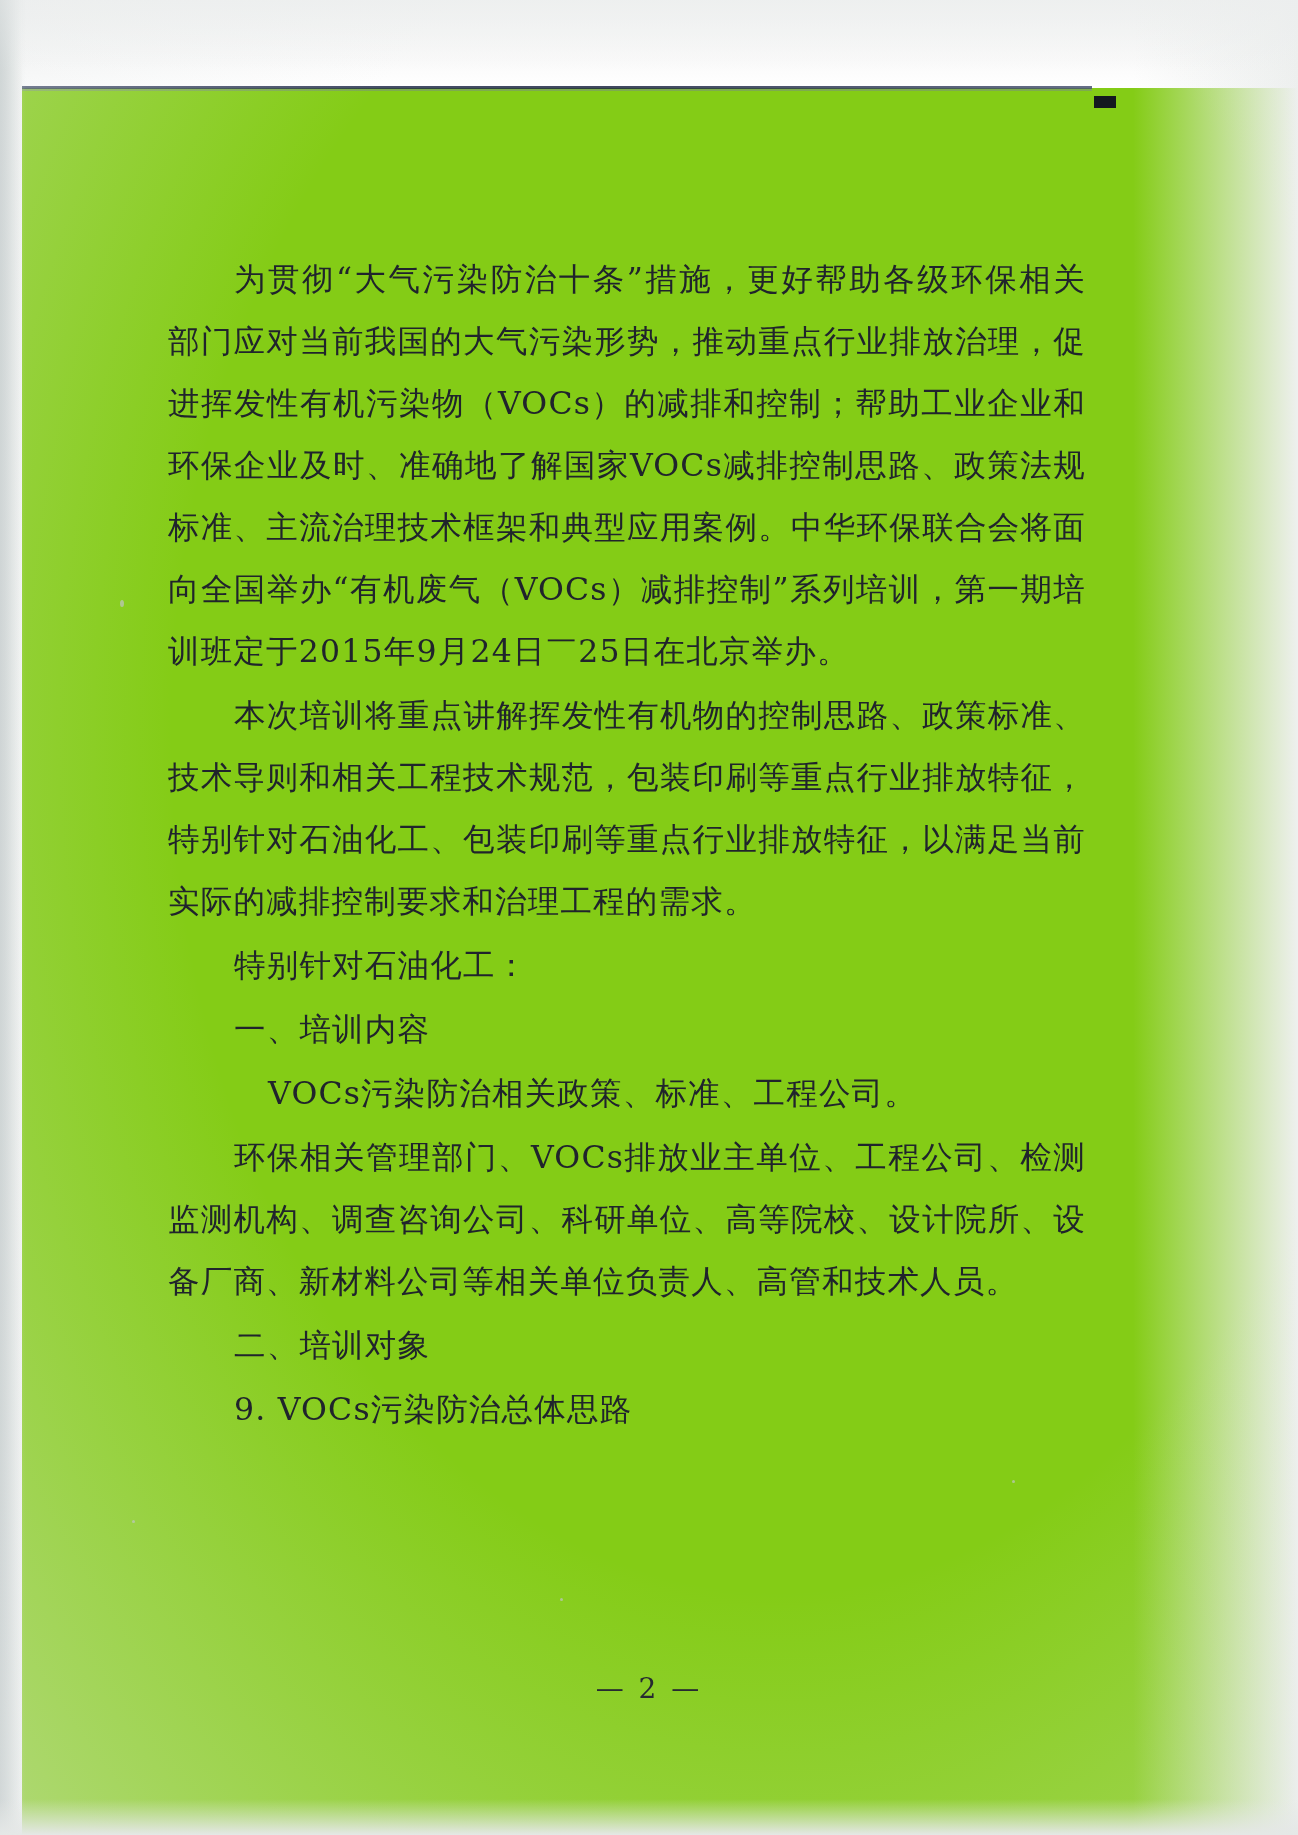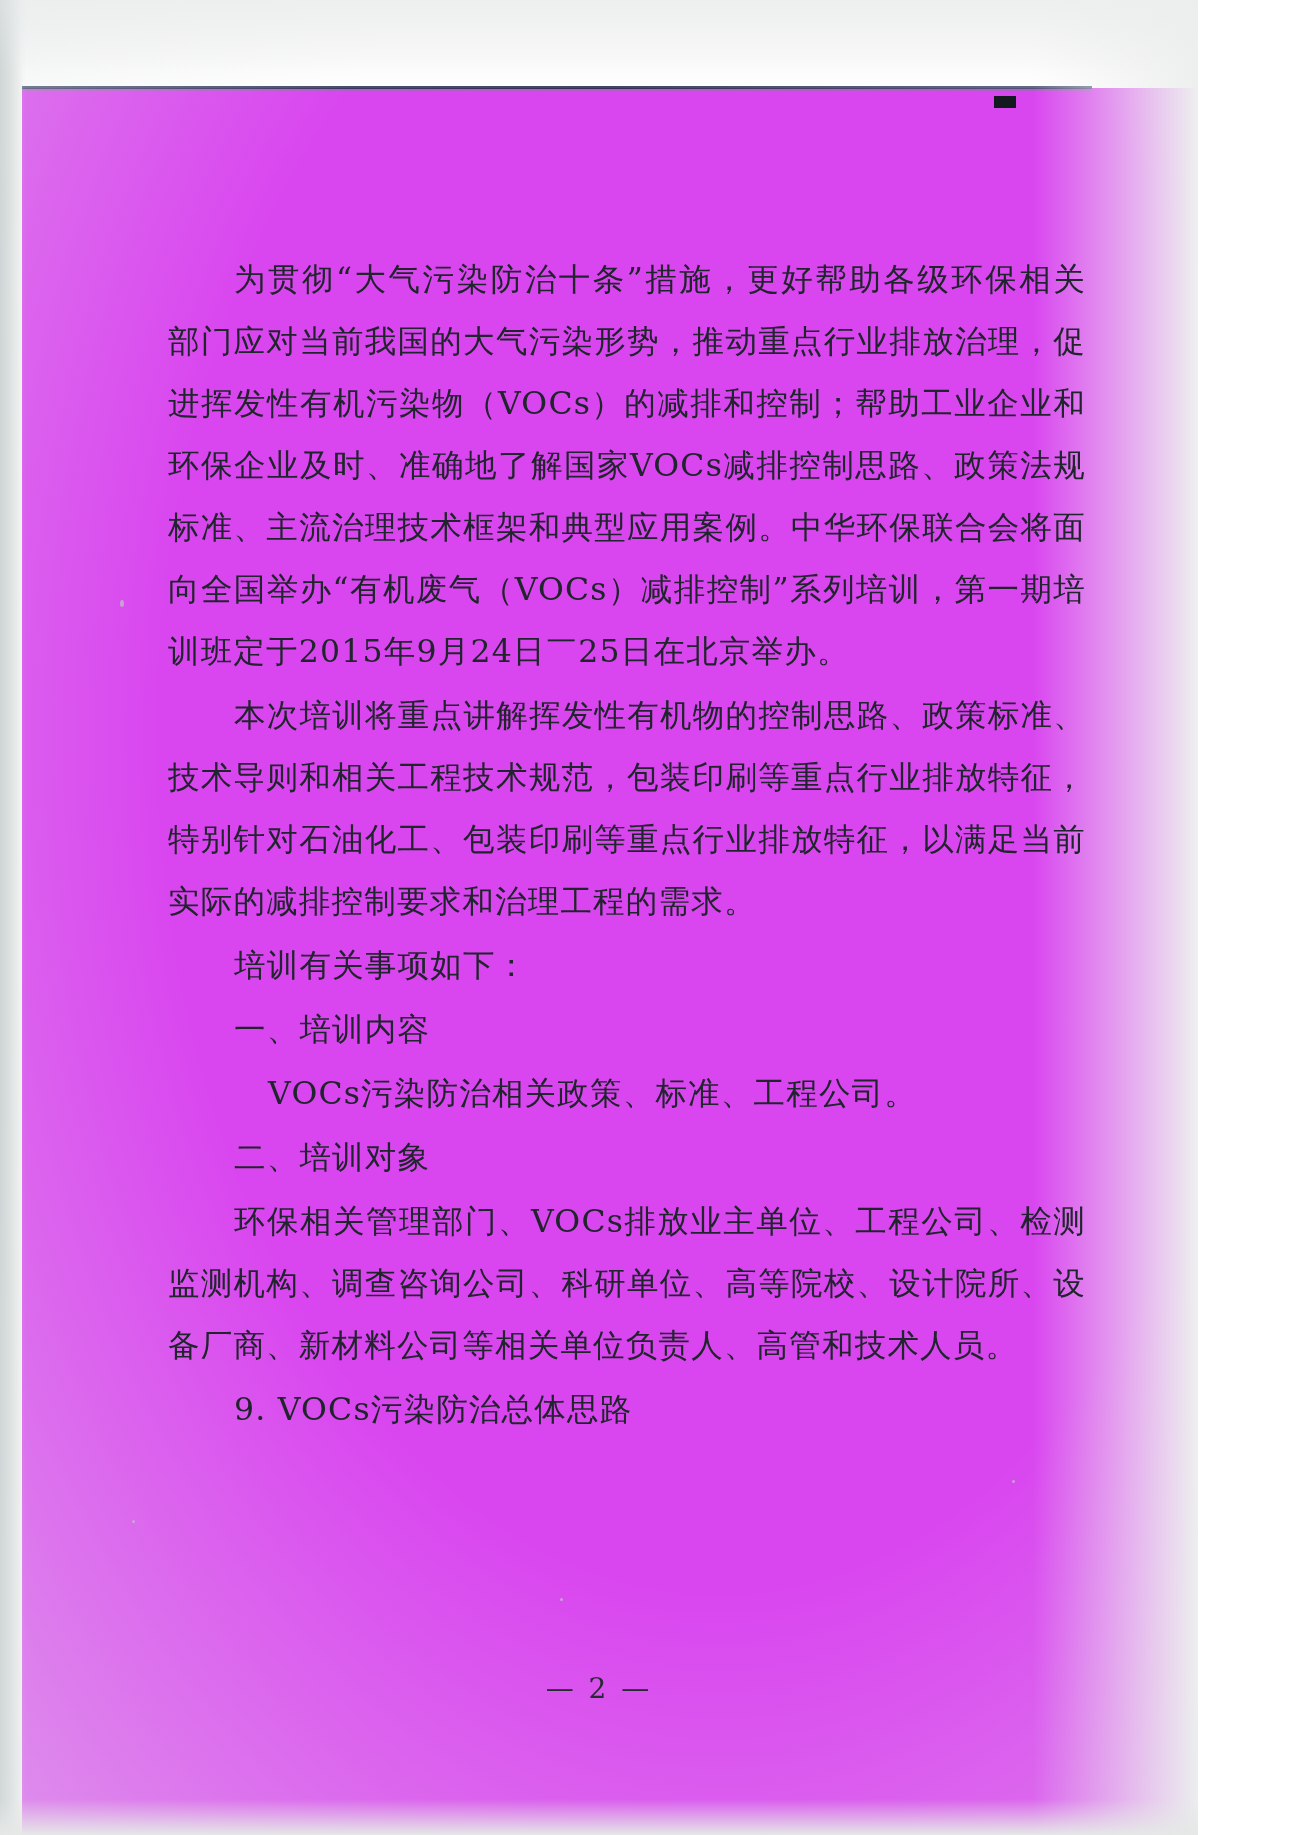--- a/index.html
+++ b/index.html
@@ -2,23 +2,23 @@
 <html><head>
 <meta charset="utf-8">
 <style>
   html, body {
     margin: 0;
     padding: 0;
     background: #ffffff;
   }
   .page {
     position: relative;
-    width: 1198px;
+    width: 1298px;
     height: 1835px;
-    background: #d946ef;
+    background: #84cc16;
     overflow: hidden;
     font-family: "DejaVu Serif", "Liberation Serif", serif;
   }
   
   .paper-tint {
     position: absolute;
     inset: 0;
     background:
       linear-gradient(90deg, rgba(208,214,214,0.55) 0px, rgba(255,255,255,0) 26px),
       linear-gradient(180deg, rgba(236,238,238,0.8) 0px, rgba(255,255,255,0) 70px),
@@ -123,23 +123,23 @@
   <div class="paper-tint"></div>
 
   <div class="speck" style="left:120px; top:600px; width:4px; height:7px;"></div>
   <div class="speck" style="left:132px; top:1520px; width:3px; height:3px;"></div>
   <div class="speck" style="left:560px; top:1598px; width:3px; height:3px;"></div>
   <div class="speck" style="left:1012px; top:1480px; width:3px; height:3px;"></div>
 
   <div class="doc-body">
     <p class="para indent2">为贯彻“大气污染防治十条”措施，更好帮助各级环保相关部门应对当前我国的大气污染形势，推动重点行业排放治理，促进挥发性有机污染物（VOCs）的减排和控制；帮助工业企业和环保企业及时、准确地了解国家VOCs减排控制思路、政策法规标准、主流治理技术框架和典型应用案例。中华环保联合会将面向全国举办“有机废气（VOCs）减排控制”系列培训，第一期培训班定于2015年9月24日￣25日在北京举办。</p>
     <p class="para indent2">本次培训将重点讲解挥发性有机物的控制思路、政策标准、技术导则和相关工程技术规范，包装印刷等重点行业排放特征，特别针对石油化工、包装印刷等重点行业排放特征，以满足当前实际的减排控制要求和治理工程的需求。</p>
-    <p class="para indent2">培训有关事项如下：</p>
+    <p class="para indent2">特别针对石油化工：</p>
     <p class="para indent-list">一、培训内容</p>
     <p class="para indent-sub">VOCs污染防治相关政策、标准、工程公司。</p>
+    <p class="para indent2">环保相关管理部门、VOCs排放业主单位、工程公司、检测监测机构、调查咨询公司、科研单位、高等院校、设计院所、设备厂商、新材料公司等相关单位负责人、高管和技术人员。</p>
     <p class="para indent-list">二、培训对象</p>
-    <p class="para indent2">环保相关管理部门、VOCs排放业主单位、工程公司、检测监测机构、调查咨询公司、科研单位、高等院校、设计院所、设备厂商、新材料公司等相关单位负责人、高管和技术人员。</p>
     <p class="para indent-list">9. VOCs污染防治总体思路</p>
   </div>
 
   <div class="pagenum">— 2 —</div>
   <div class="bottom-fade"></div>
 </div>
 
 </body></html>

